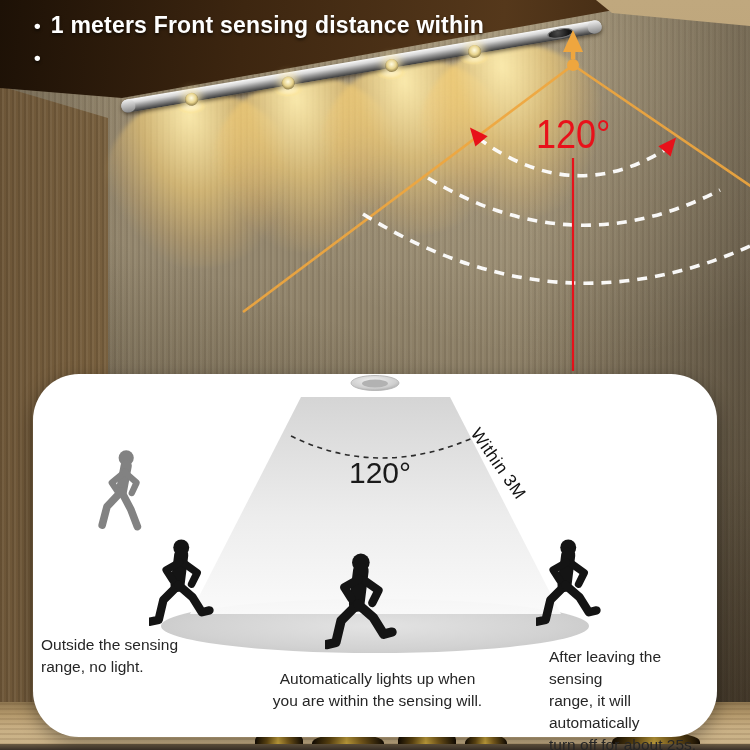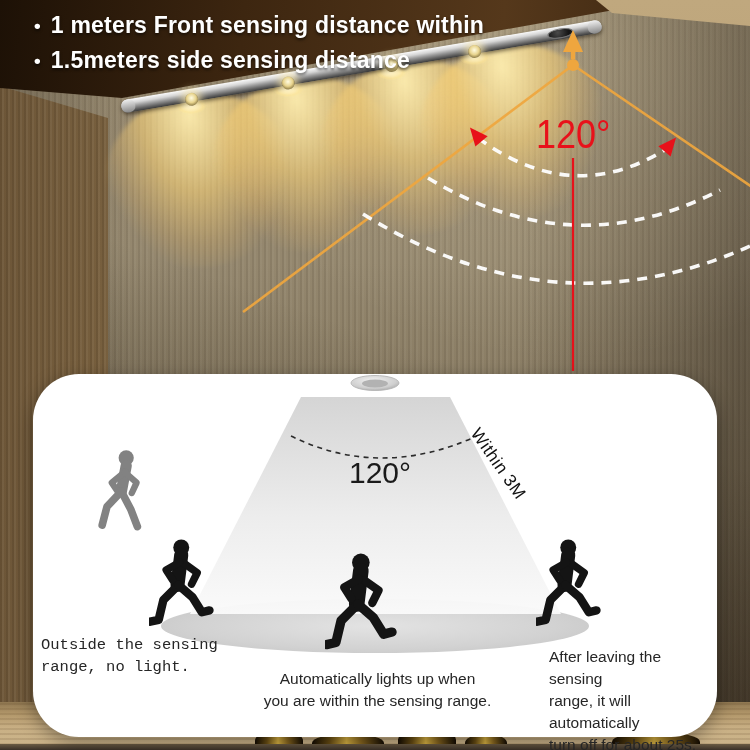--- a/index.html
+++ b/index.html
@@ -60,21 +60,21 @@
 
   
   .panel{position:absolute;left:33px;top:374px;width:684px;height:363px;z-index:6;
     background:#fff;border-radius:46px;box-shadow:0 6px 18px rgba(0,0,0,0.35);}
   .panel-svg{position:absolute;inset:0;}
   .panel .angle-black{position:absolute;left:292px;top:82px;width:110px;text-align:center;
     font-size:30px;color:#1a1a1a;}
   .panel .range-label{position:absolute;left:450px;top:50px;font-size:17.5px;color:#111;
     transform:rotate(55deg);transform-origin:left top;letter-spacing:0.5px;}
   .caption{position:absolute;color:#262626;font-size:15.5px;line-height:1.42;white-space:pre-line;}
-  .caption.left{left:8px;top:260px;width:190px;font-family:Liberation Mono, monospace;}
+  .caption.left{left:8px;top:260px;width:190px;}
   .caption.center{left:172px;top:294px;width:345px;text-align:center;}
   .caption.right{left:516px;top:272px;width:168px;}
   .fig{position:absolute;}
 
   
   .bottom-strip{position:absolute;left:0;top:702px;width:750px;height:48px;z-index:2;overflow:hidden;
     background:
     repeating-linear-gradient(0deg, rgba(90,66,36,0.15) 0 2px, rgba(0,0,0,0) 2px 5px),
     linear-gradient(180deg,#8f7751 0%,#b2976a 25%,#c9b085 55%,#cdb68c 100%);}
   .brass{position:absolute;border-radius:45% 45% 0 0;
@@ -136,21 +136,20 @@
 
   <div class="label-red">120°</div>
 
   <div class="top-notes">
     <div class="row">
       <span class="dot">•</span>
       <span>1 meters Front sensing distance within</span>
     </div>
     <div class="row">
       <span class="dot">•</span>
-      <span>1.5meters side sensing distance</span>
     </div>
   </div>
 
   <div class="bottom-strip">
     <div class="brass" style="left:255px;top:28px;width:48px;height:24px;"></div>
     <div class="brass" style="left:312px;top:32px;width:72px;height:20px;"></div>
     <div class="brass" style="left:398px;top:26px;width:58px;height:26px;"></div>
     <div class="brass" style="left:465px;top:32px;width:42px;height:20px;"></div>
     <div class="brass" style="left:612px;top:30px;width:88px;height:22px;"></div>
   </div>
@@ -225,19 +224,19 @@
         <path d="M37,27 L51,37 L45,49" stroke-width="8" fill="none"></path>
         <path d="M32,26 L18,34 L25,45" stroke-width="8" fill="none"></path>
         <path d="M31,50 L15,66 L10,87 L1,89" stroke-width="9" fill="none"></path>
         <path d="M31,50 L46,63 L56,79 L64,77" stroke-width="9" fill="none"></path>
       </g>
     </svg>
 
     <div class="caption left">Outside the sensing
 range, no light.</div>
     <div class="caption center">Automatically lights up when
-you are within the sensing range.</div>
+you are within the sensing will.</div>
     <div class="caption right">After leaving the sensing
 range, it will automatically
 turn off for about 25s.</div>
   </div>
 
 </div>
 
 </body></html>

